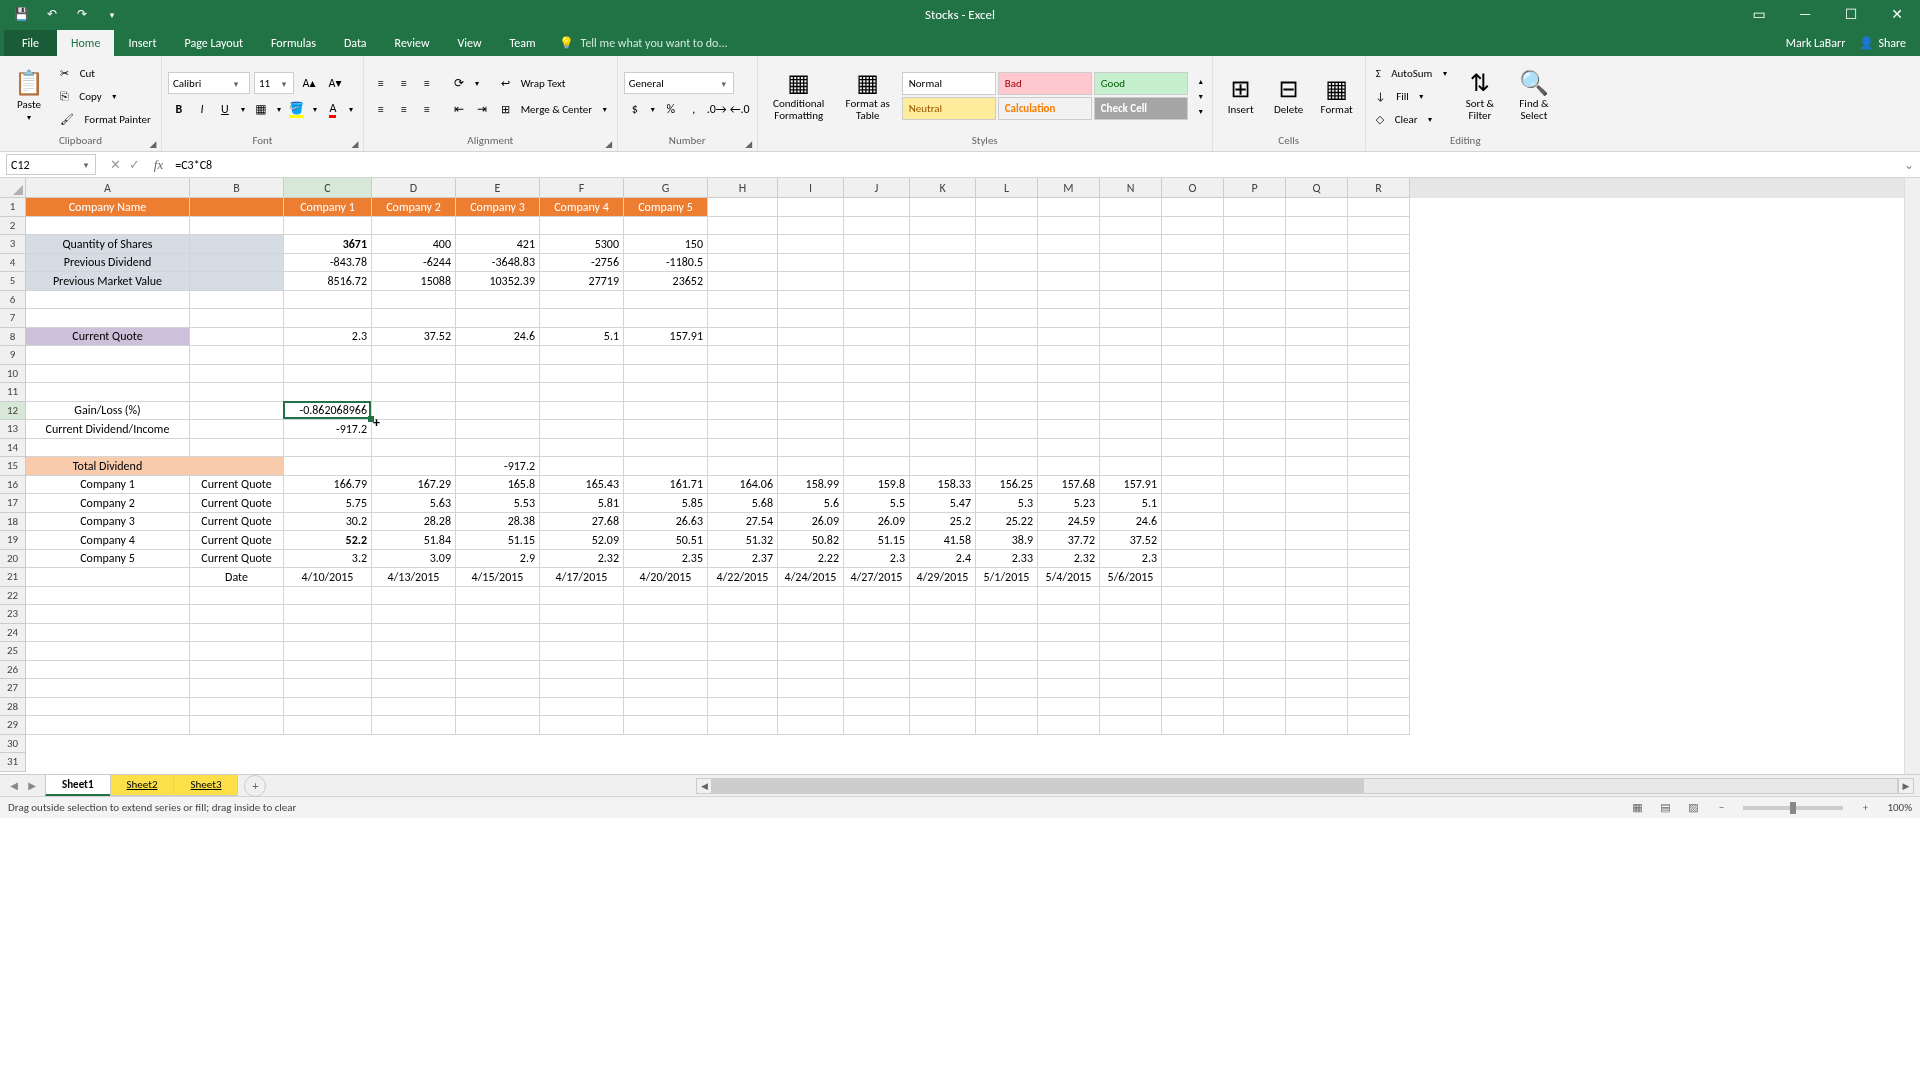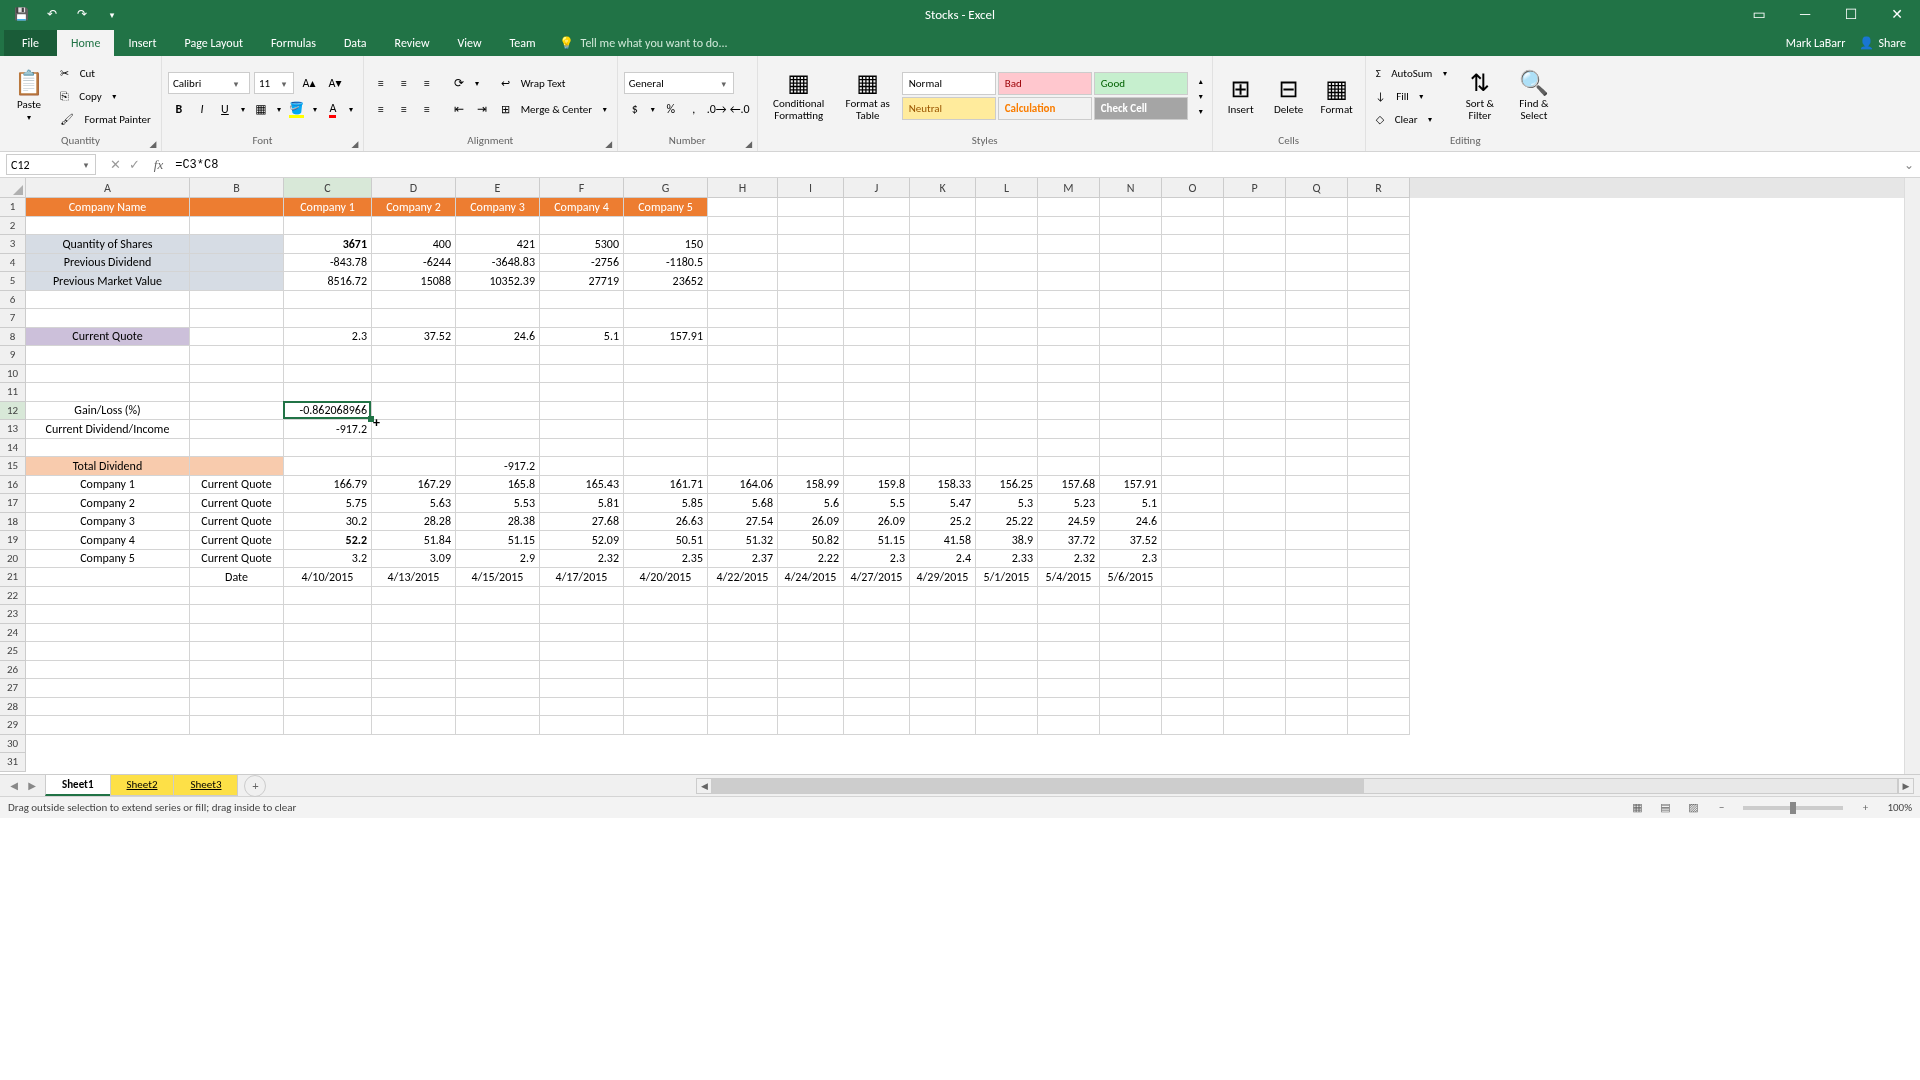--- a/index.html
+++ b/index.html
@@ -54,21 +54,21 @@
 .style-scroller .sbtn { height: 15px; font-size: 8px; }
 
 
 .formula-row { height: 26px; display: flex; align-items: center; border-bottom: 1px solid #d4d4d4; background: #fff; }
 .namebox { width: 90px; border: 1px solid #ccc; height: 21px; margin-left: 6px; display: flex; align-items: center; }
 .namebox input { border: none; outline: none; width: 70px; padding-left: 4px; font-size: 12px; background: transparent; }
 .namebox .dd { flex: 1; text-align: center; font-size: 9px; color: #666; cursor: pointer; }
 .fx-btns { display: flex; gap: 8px; padding: 0 14px; align-items: center; }
 .fx-btns span { color: #999; font-size: 13px; cursor: pointer; }
 .fx-label { font-style: italic; font-family: serif; font-size: 13px; color: #666; padding-right: 8px; }
-.formula-input { flex: 1; border: none; outline: none; height: 21px; font-size: 12px; padding-left: 4px; font-family: Liberation Mono, monospace; }
+.formula-input { flex: 1; border: none; outline: none; height: 21px; font-size: 12px; padding-left: 4px; }
 .formula-expand { width: 22px; text-align: center; color: #888; cursor: pointer; }
 
 
 .grid-area { position: relative; height: 596px; overflow: hidden; background: #fff; }
 .grid-corner { position: absolute; left: 0; top: 0; width: 26px; height: 20px; background: #f0f0f0; border-right: 1px solid #ccc; border-bottom: 1px solid #ccc; }
 .grid-corner::after { content: ""; position: absolute; right: 2px; bottom: 2px; width: 0; height: 0; border-left: 10px solid transparent; border-bottom: 10px solid #b0b0b0; }
 
 .col-headers { position: absolute; left: 26px; right: 16px; top: 0; height: 20px; display: flex; background: #e6e6e6; }
 .col-h { border-right: 1px solid #ccc; border-bottom: 1px solid #ccc; font-size: 12px; color: #444; display: flex; align-items: center; justify-content: center; background: #f0f0f0; cursor: pointer; }
 .col-h.sel { background: #d8e8d8; }
@@ -180,21 +180,21 @@
         <span class="ico">📋</span>
         <span>Paste</span>
         <span style="font-size:8px">▾</span>
       </div>
       <div class="stack">
         <div class="small-row"><span>✂</span>&nbsp;<span>Cut</span></div>
         <div class="small-row"><span>⎘</span>&nbsp;<span>Copy</span>&nbsp;<span style="font-size:8px">▾</span></div>
         <div class="small-row"><span>🖌</span>&nbsp;<span>Format Painter</span></div>
       </div>
     </div>
-    <div class="glabel">Quantity</div>
+    <div class="glabel">Clipboard</div>
     <div class="dlg">◢</div>
   </div>
 
   <div class="rgroup">
     <div class="gbody">
       <div class="stack" style="gap:4px">
         <div style="display:flex; gap:4px">
           <div class="font-combo" style="width:82px">
             <input value="Calibri" style="">
             <div class="dd">▾</div>

